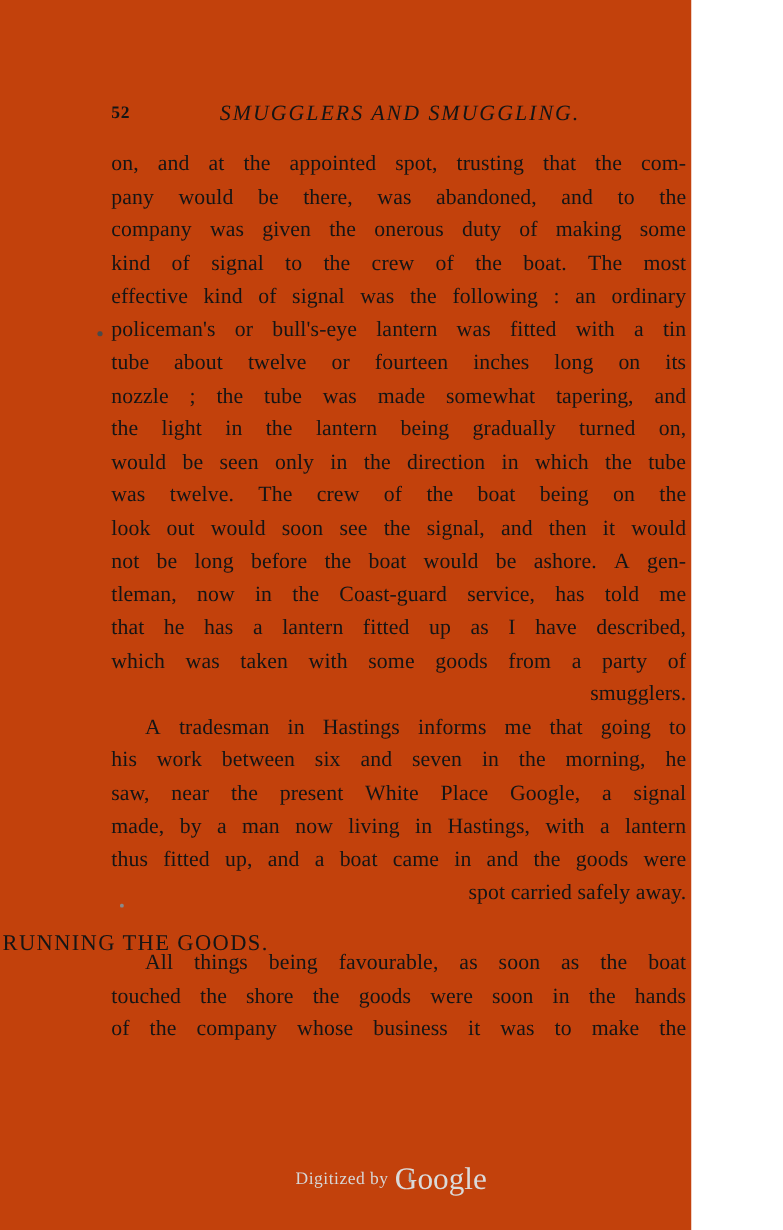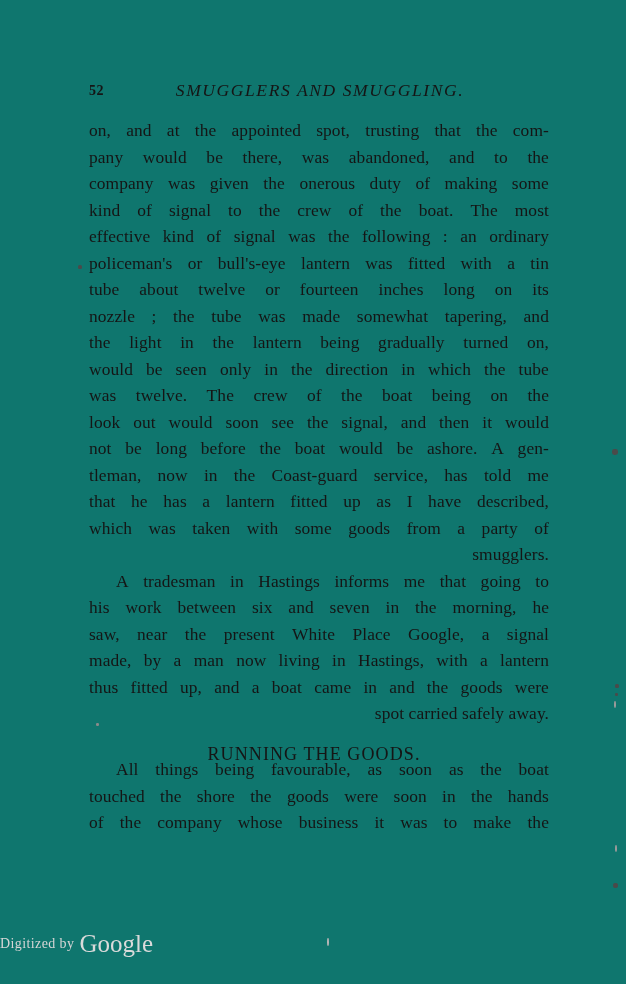--- a/index.html
+++ b/index.html
@@ -2,23 +2,23 @@
 <html><head>
 <meta charset="utf-8">
 <style>
   html, body {
     margin: 0;
     padding: 0;
     background: #ffffff;
   }
   .page {
     position: relative;
-    width: 626px;
+    width: 553px;
     height: 984px;
-    background: #0f766e;
+    background: #c2410c;
     overflow: hidden;
     font-family: "Liberation Serif", "DejaVu Serif", serif;
     color: #151515;
   }
 
   
   .running-head {
     position: absolute;
     left: 0;
     top: 78px;
@@ -75,39 +75,38 @@
   .line.indent {
     padding-left: 27px;
   }
 
   
   .section-heading {
     position: absolute;
     left: 0;
     top: 741px;
     width: 626px;
-    text-align: center;
     font-size: 18px;
     letter-spacing: 1.1px;
     line-height: 26px;
     padding-left: 2px;
     box-sizing: border-box;
   }
 
   .textblock.tail {
     top: 756px;
   }
 
   
   .watermark {
     position: absolute;
     left: 0;
     top: 930px;
     width: 626px;
-    text-align: left;
+    text-align: center;
     color: #d6d6d6;
     font-size: 14px;
     letter-spacing: 0.4px;
     user-select: none;
   }
   .watermark .gword {
     font-size: 25px;
     letter-spacing: 0px;
     vertical-align: -4px;
     margin-left: 5px;

